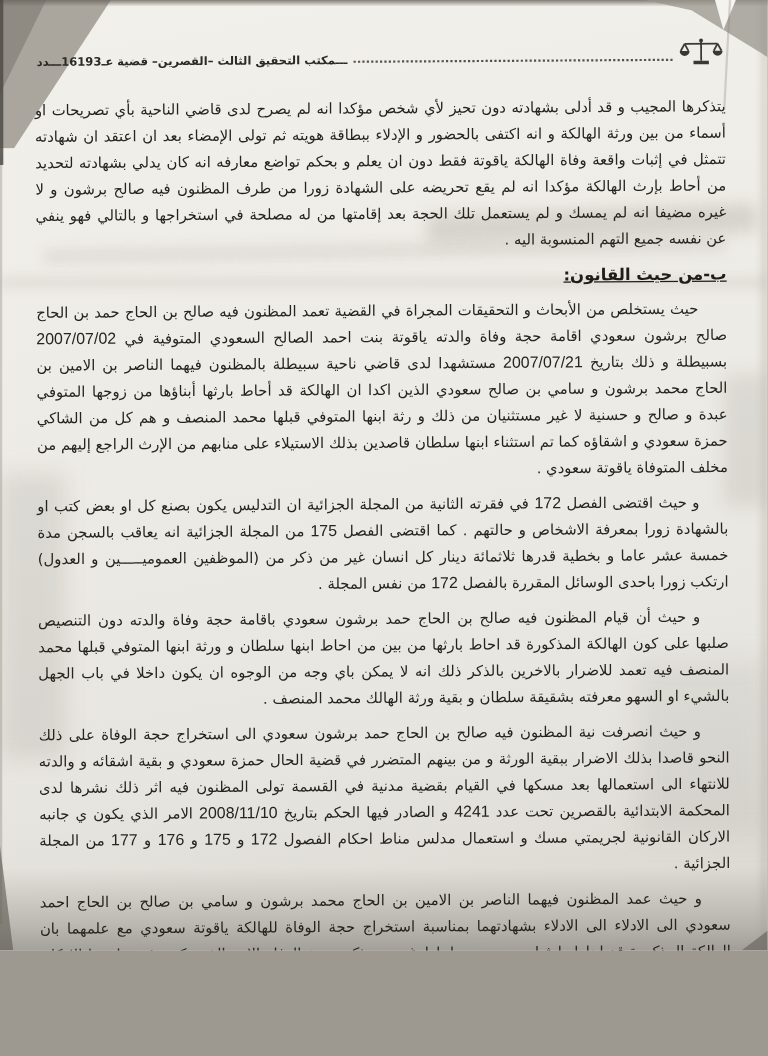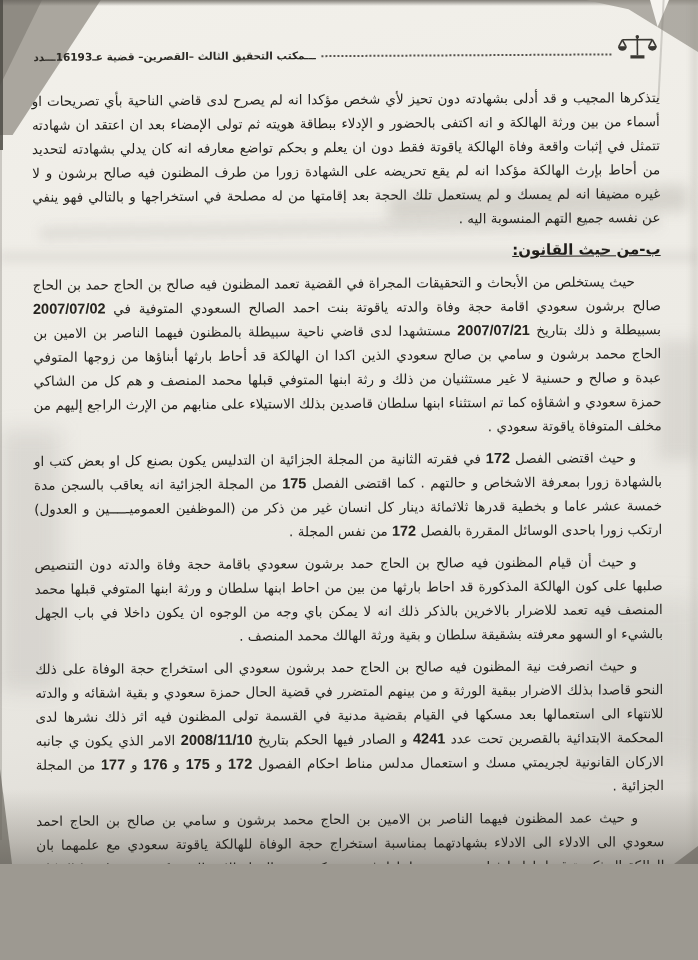--- a/index.html
+++ b/index.html
@@ -41,21 +41,21 @@
     color: #26241f;
   }
   .para { margin: 0 0 8px 0; }
   .para.indent { text-indent: 26px; }
   .section-heading {
     font-size: 15px; font-weight: bold; text-decoration: underline;
     margin: 2px 0 8px 0; color: #1f1d19;
   }
   .num {
     font-family: "Liberation Sans", sans-serif;
-    font-weight: 700; font-size: 14.5px; letter-spacing: 0.3px;
+    font-weight: 400; font-size: 14.5px; letter-spacing: 0.3px;
   }
   .page-number {
     position: absolute; top: 876px; left: 0; right: 0;
     text-align: center; font-size: 16px; color: #33312c;
     font-family: "DejaVu Serif", serif;
   }
   
   .artifact { position: absolute; pointer-events: none; }
   .edge-top { top: 0; left: 0; right: 0; height: 6px;
     background: linear-gradient(to bottom, #6e6a63, rgba(110,106,99,0)); opacity: .85; }

